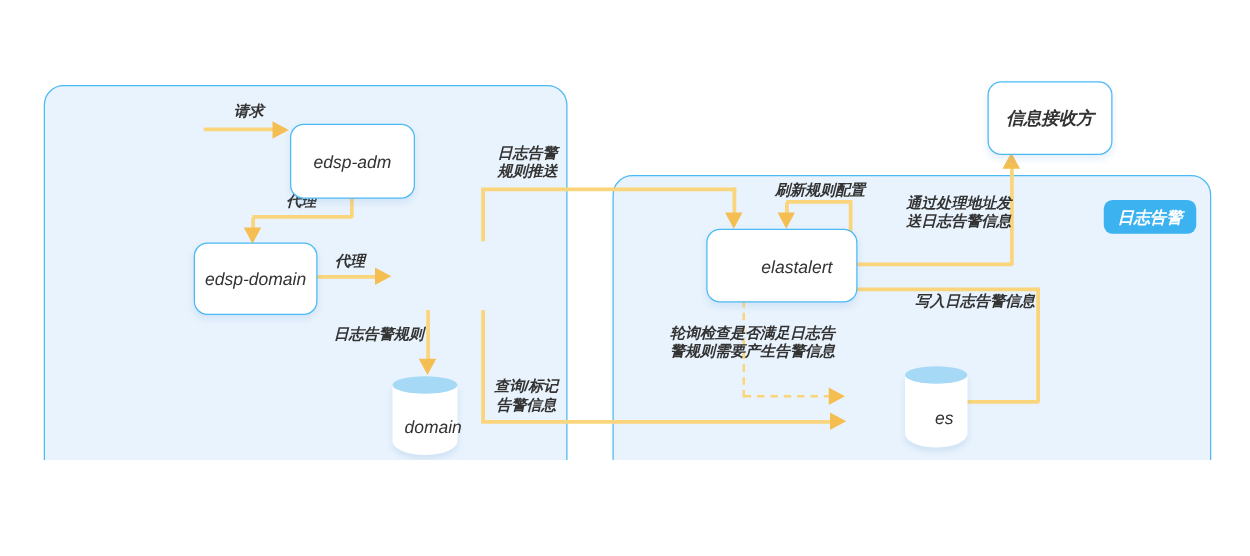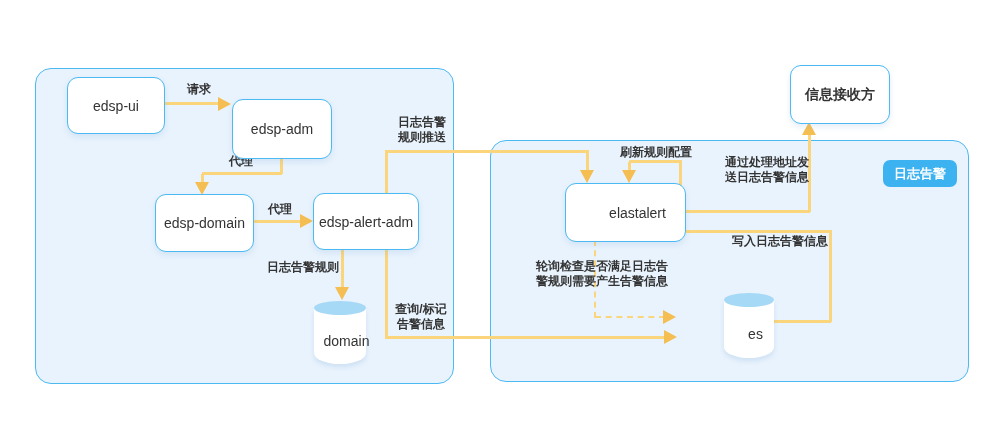--- a/index.html
+++ b/index.html
@@ -6,21 +6,21 @@
     --border_blue:#4bb9f2;
     --container_fill:#e9f3fd;
     --badge_fill:#3db2f0;
     --arrow:#fad57c;
     --arrowhead:#f5be52;
     --text:#333333;
     --cylinder_top:#a5d9f6;
   }
   html,body{margin:0;padding:0;background:#ffffff;}
   body{font-family:"Liberation Sans","DejaVu Sans",sans-serif;color:var(--text);}
-  #canvas{position:relative;width:1000px;height:445px;background:#ffffff;overflow:hidden;}
+  #canvas{position:relative;width:1000px;height:368px;background:#ffffff;overflow:hidden;font-style:italic;}
 
   .container-box{position:absolute;background:var(--container_fill);
     border:1.5px solid var(--border_blue);border-radius:16px;z-index:1;}
   .badge{position:absolute;background:var(--badge_fill);color:#fff;font-weight:bold;
     display:flex;align-items:center;justify-content:center;border-radius:7px;z-index:6;}
   .node{position:absolute;background:#fff;border:1.5px solid var(--border_blue);
     border-radius:11px;display:flex;align-items:center;justify-content:center;
     font-size:14px;color:var(--text);z-index:5;
     box-shadow:0 3px 6px rgba(110,160,210,.18);}
   .node.cn{font-weight:bold;margin-left:28px;}
@@ -124,24 +124,22 @@
   </div>
 
   <div>
     <div class="vdash" style="left:594px;top:240px;height:78px;"></div>
     <div class="hdash" style="left:595px;top:316px;width:70px;"></div>
     <div class="ah r" style="left:663px;top:310px;"></div>
     <div class="lbl" style="left:528px;top:259px;width:148px;">轮询检查是否满足日志告
 警规则需要产生告警信息</div>
   </div>
 
-  <div class="node" style="left:67px;top:77px;width:96px;height:55px;">edsp-ui</div>
   <div class="node" style="left:232px;top:75px;width:98px;height:58px;margin-top:24px;">edsp-adm</div>
   <div class="node" style="left:155px;top:194px;width:97px;height:56px;">edsp-domain</div>
-  <div class="node" style="left:313px;top:193px;width:104px;height:55px;">edsp-alert-adm</div>
   <div class="node" style="left:565px;top:183px;width:95px;height:57px;padding-left:24px;">elastalert</div>
   <div class="node cn" style="left:762px;top:65px;width:98px;height:57px;">信息接收方</div>
 
   <div class="cyl" style="left:314px;top:301px;width:52px;height:63px;">
     <div class="body">domain</div>
     <div class="ellipse"></div>
   </div>
   <div class="cyl" style="left:680px;top:293px;width:50px;height:65px;margin-left:44px;">
     <div class="body">es</div>
     <div class="ellipse"></div>

